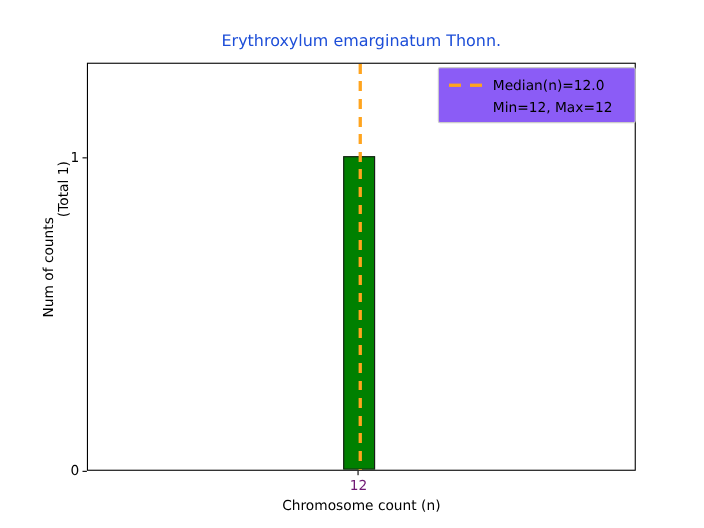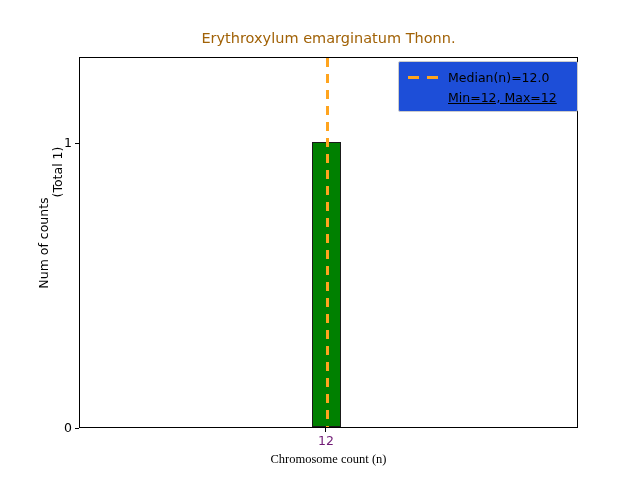--- a/index.html
+++ b/index.html
@@ -26,21 +26,21 @@
 
   
   #chart-title {
     position: absolute;
     left: 79px;
     top: 30px;
     width: 499px;
     text-align: center;
     font-size: 14.5px;
     line-height: 17px;
-    color: #a16207;
+    color: #1d4ed8;
     white-space: nowrap;
   }
 
   
   #axes-area {
     position: absolute;
     left: 79px;
     top: 57px;
     width: 499px;
     height: 371px;
@@ -120,21 +120,20 @@
   #xlabel {
     position: absolute;
     left: 79px;
     top: 452px;
     width: 499px;
     text-align: center;
     font-size: 12.5px;
     line-height: 15px;
     color: #000000;
     white-space: nowrap;
-    font-family: Liberation Serif, serif;
   }
 
   .ylabel-line {
     position: absolute;
     transform-origin: 50% 50%;
     transform: rotate(-90deg);
     font-size: 12.5px;
     line-height: 14px;
     color: #000000;
     white-space: nowrap;
@@ -154,21 +153,21 @@
   
   #legend {
     position: absolute;
     left: 398px;
     top: 61px;
     width: 180px;
     height: 51px;
     box-sizing: border-box;
     border: 1px solid #cccccc;
     border-radius: 2px;
-    background: #1d4ed8;
+    background: #8b5cf6;
     padding: 5px 7px 5px 7px;
   }
   .legend-row {
     display: flex;
     align-items: center;
     height: 20px;
   }
   #legend-swatch-wrap {
     width: 42px;
     flex: 0 0 42px;
@@ -188,21 +187,20 @@
     );
   }
   .legend-text {
     font-size: 12.5px;
     line-height: 15px;
     color: #000000;
     white-space: nowrap;
   }
   #legend-row-2 {
     padding-left: 42px;
-    text-decoration: underline;
   }
 </style>
 </head>
 <body>
 
 <div id="figure">
 
   <div id="chart-title">Erythroxylum emarginatum Thonn.</div>
 
   <div class="ytick-mark" style="top:143px;"></div>

